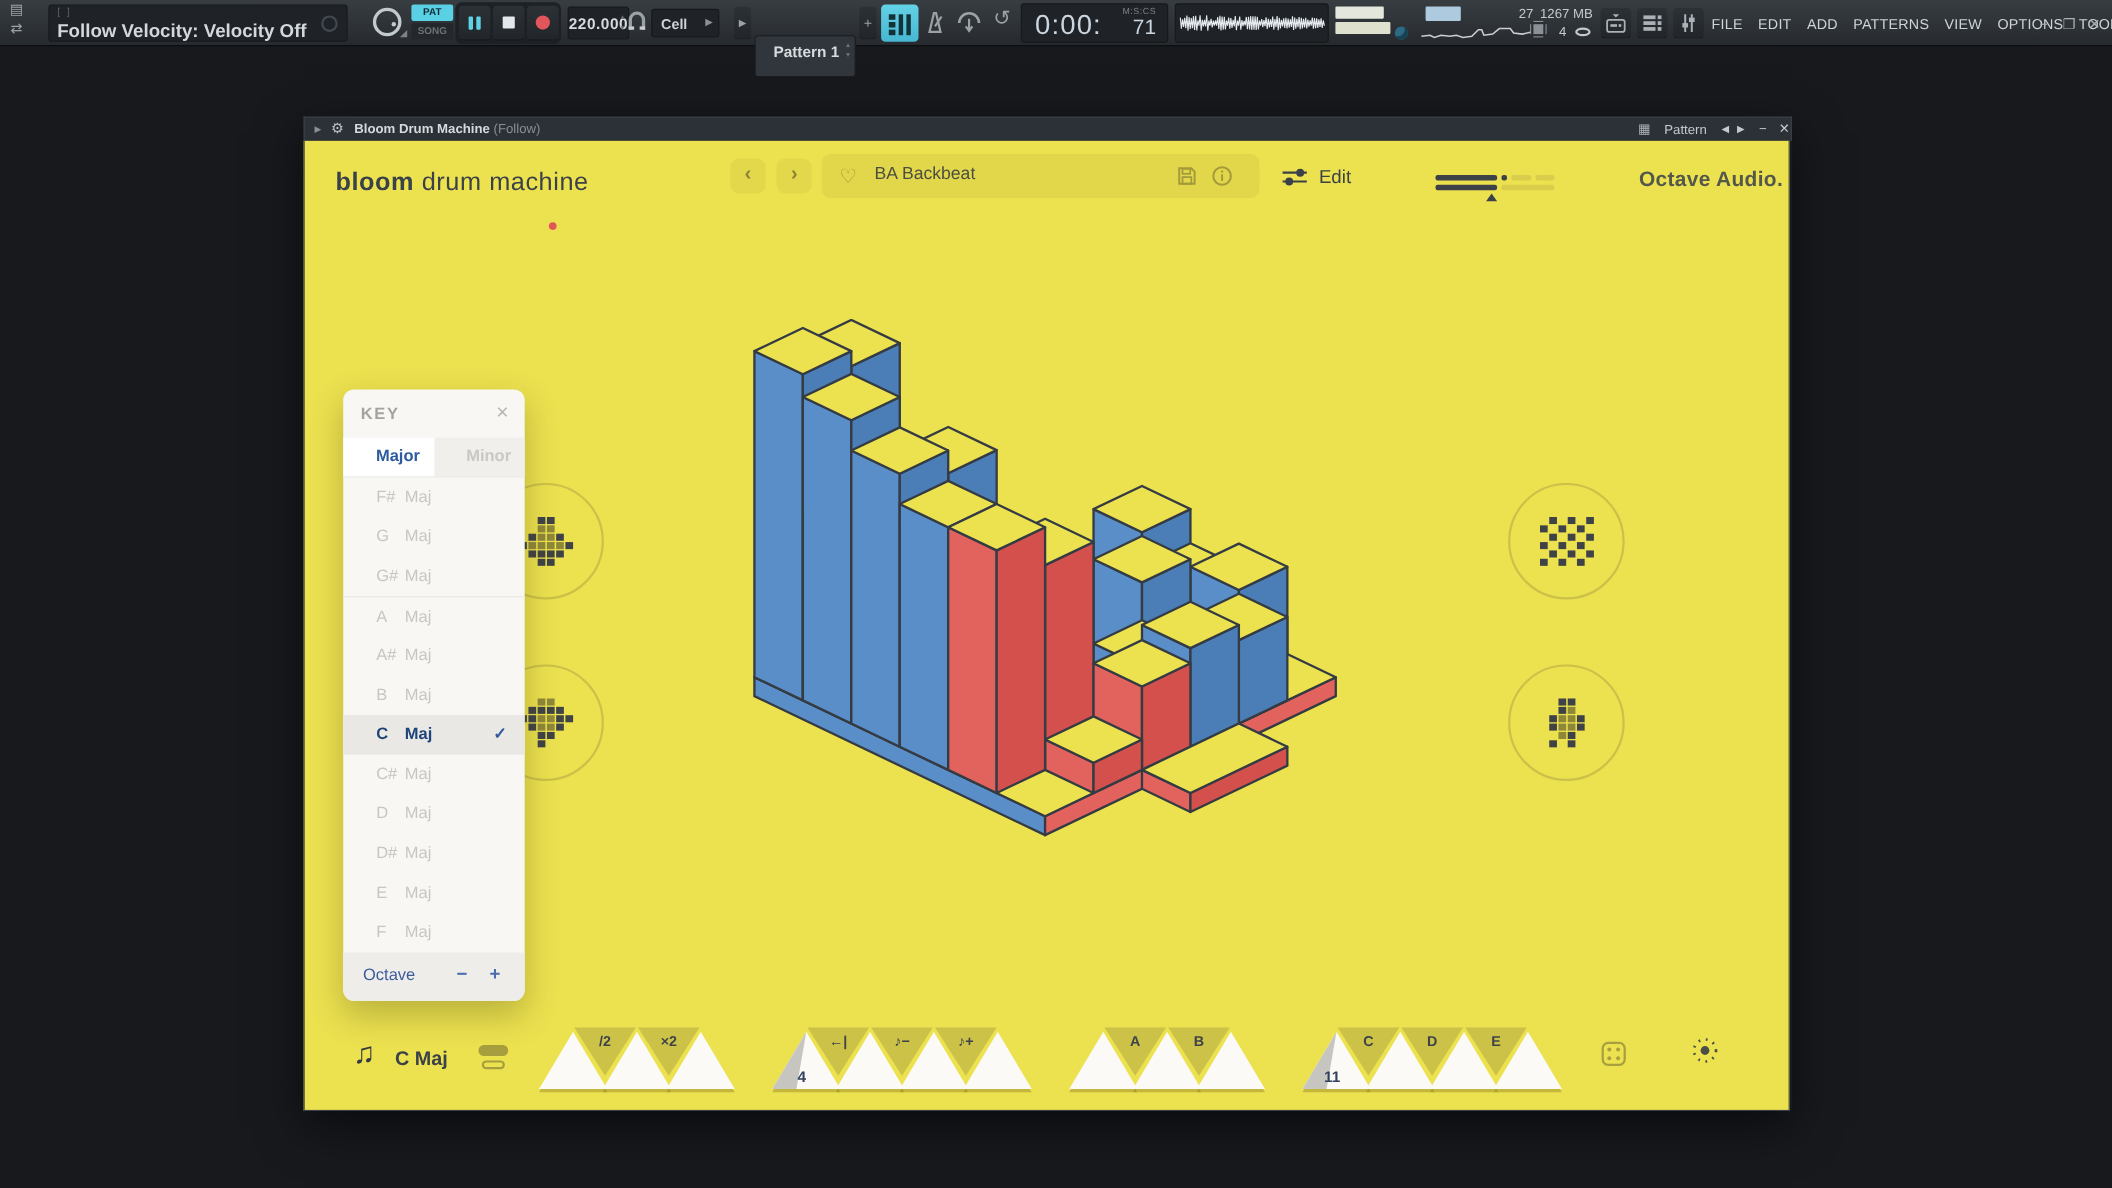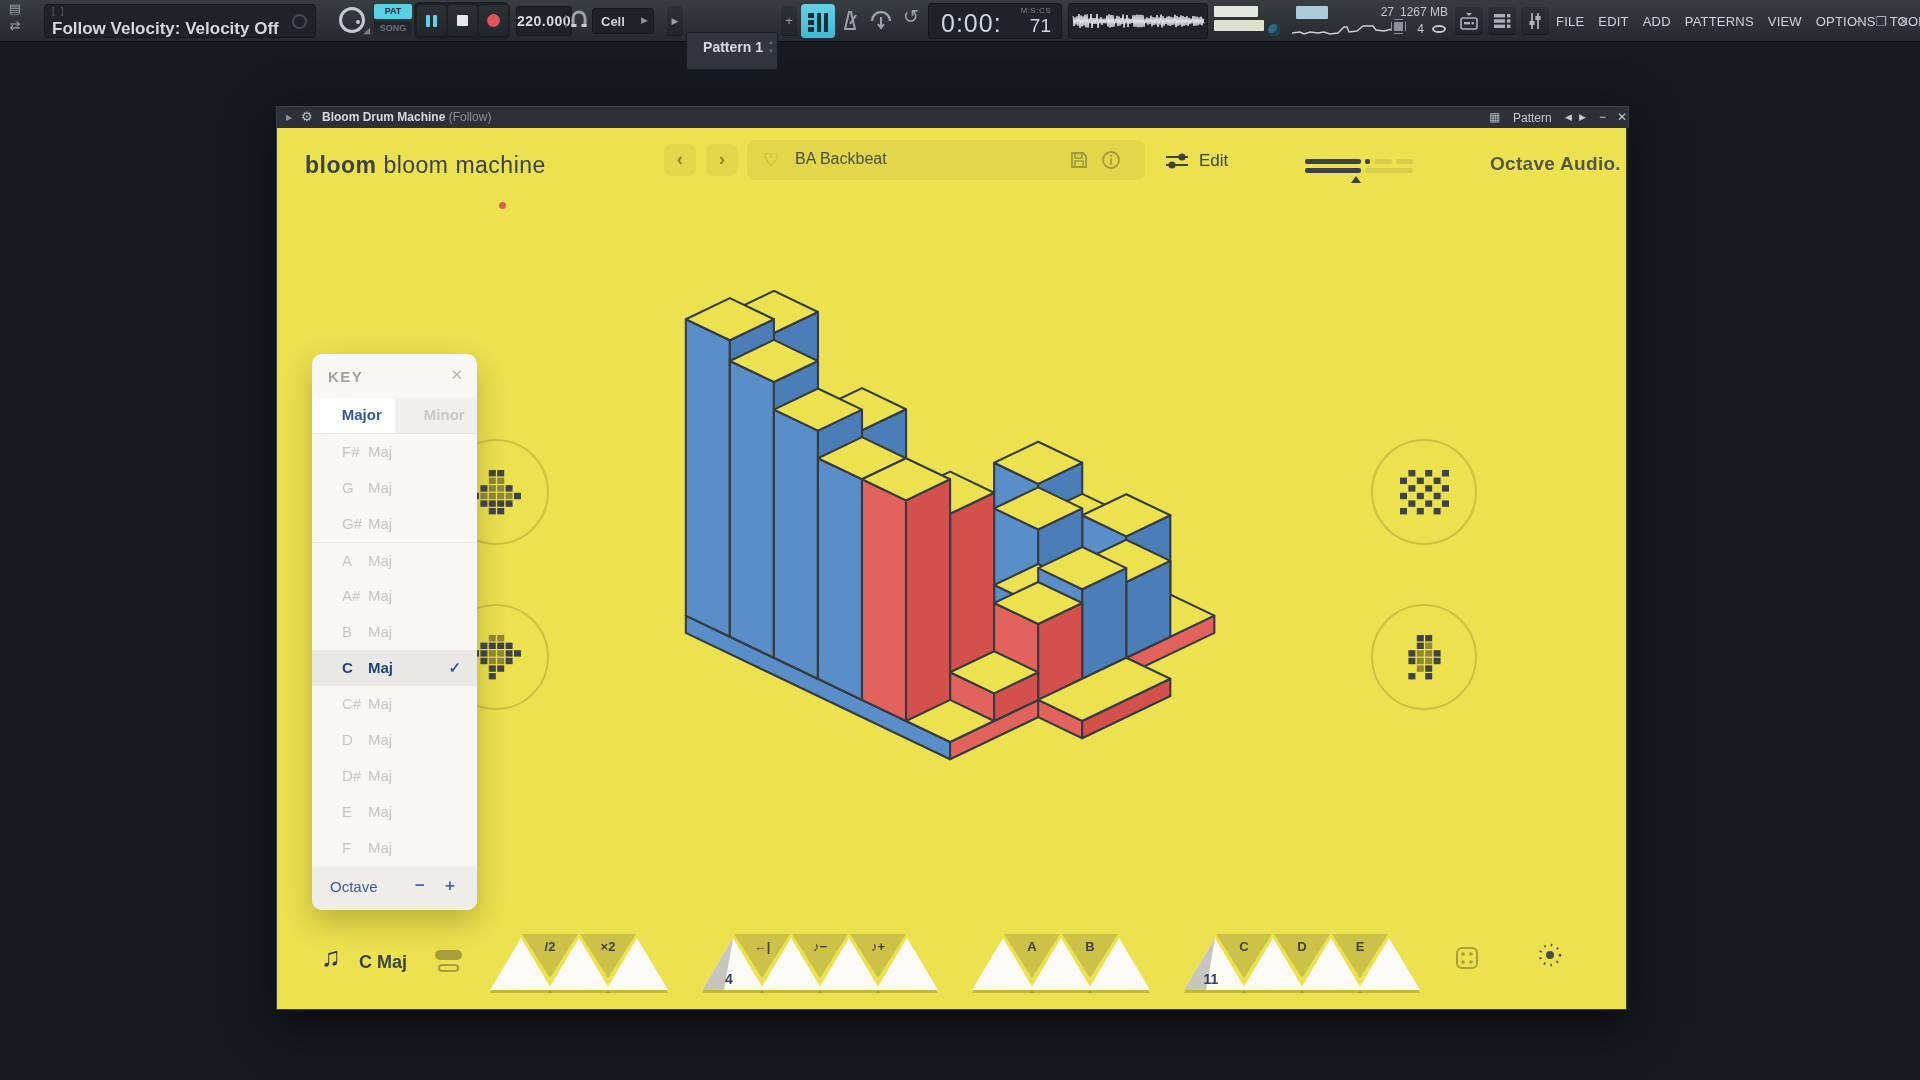--- a/index.html
+++ b/index.html
@@ -309,21 +309,21 @@
     <span class="presets">Pattern</span>
     <span class="pa" style="left:1288px">◀</span>
     <span class="pa" style="left:1302px">▶</span>
     <span class="mini">−</span>
     <span class="cls">✕</span>
   </div>
 
   <div id="plugcontent">
 
     <div id="brand">
-      <b>bloom</b><span> bloom machine</span>
+      <b>bloom</b><span> drum machine</span>
     </div>
     <div class="navbtn" style="left:387px">‹</div>
     <div class="navbtn" style="left:429px">›</div>
 
     <div id="presetpill">
       <span class="heart">♡</span>
       <span class="name">BA Backbeat</span>
       <svg style="position:absolute;right:56px;top:10px" width="20" height="20" viewBox="0 0 20 20">
         <path d="M3,3 h11 l3,3 v11 h-14 z" fill="none" stroke="#a39a3b" stroke-width="1.8"></path>
         <rect x="6" y="3.5" width="7" height="4.5" fill="none" stroke="#a39a3b" stroke-width="1.6"></rect>

